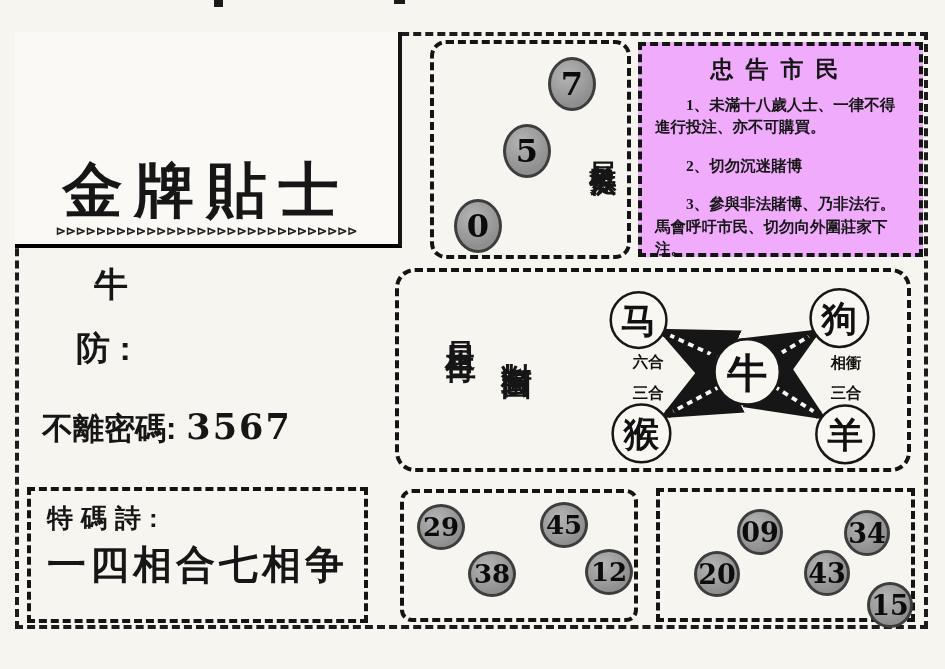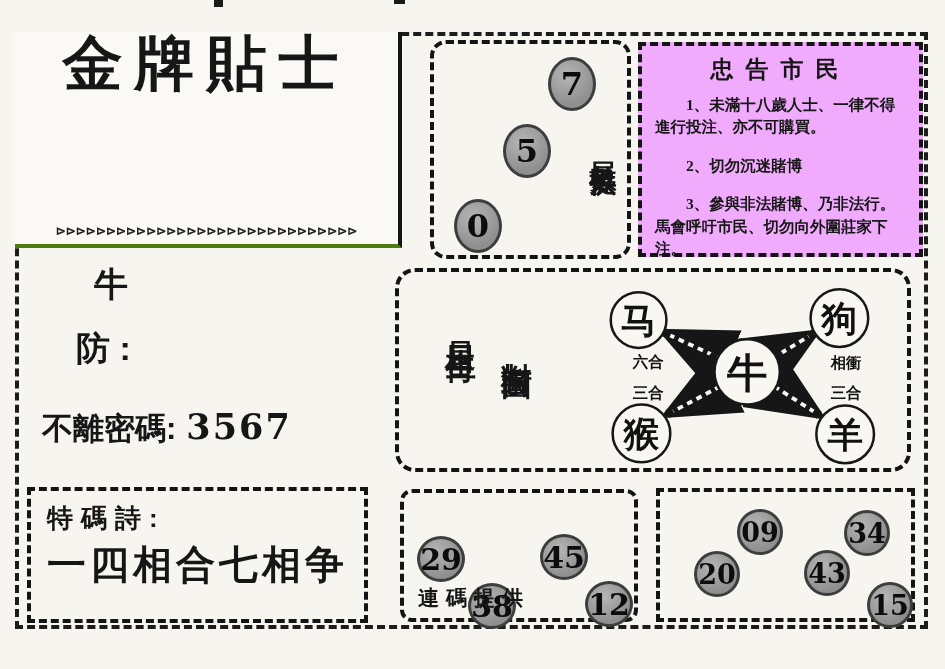--- a/index.html
+++ b/index.html
@@ -4,22 +4,22 @@
 <style>
   html,body{margin:0;padding:0;}
   body{background:#e9e7e2;font-family:"Liberation Sans",sans-serif;}
   .sheet{position:relative;width:945px;height:669px;background:#f7f5f0;overflow:hidden;color:#161616;}
   .abs{position:absolute;box-sizing:border-box;}
 
   
   .outer-frame{left:15px;top:32px;width:913px;height:597px;border:4px dashed #1c1c1c;}
 
   
-  .title-box{left:15px;top:32px;width:387px;height:216px;border-right:4px solid #141414;border-bottom:4px solid #4d7c0f;
-             display:flex;flex-direction:column;align-items:center;justify-content:space-between;padding-bottom:6px;background:#faf9f5;}
+  .title-box{left:15px;top:32px;width:387px;height:216px;border-right:4px solid #141414;border-bottom:4px solid #000000;
+             display:flex;flex-direction:column;align-items:center;justify-content:flex-end;padding-bottom:6px;background:#faf9f5;}
   .main-title{font-size:60px;font-weight:900;letter-spacing:12px;line-height:1.05;white-space:nowrap;}
   .title-deco{font-size:12px;font-weight:700;letter-spacing:0px;color:#222;margin-top:2px;white-space:nowrap;overflow:hidden;max-width:360px;}
   .issue{font-size:33px;font-weight:700;letter-spacing:6px;margin-top:2px;}
 
   
   .line-row{display:flex;align-items:baseline;white-space:nowrap;}
   .bet-row{left:42px;top:262px;font-size:34px;font-weight:700;}
   .bet-row .val{margin-left:52px;}
   .guard-row{left:76px;top:326px;font-size:34px;font-weight:700;}
   .guard-row .val{margin-left:18px;letter-spacing:28px;}
@@ -34,21 +34,21 @@
   
   .tail-box{left:430px;top:40px;width:201px;height:219px;border:4px dashed #141414;border-radius:16px;}
   .tail-label{position:absolute;right:6px;top:96px;writing-mode:vertical-rl;text-orientation:upright;
               font-size:27px;font-weight:700;letter-spacing:3px;font-family:"Liberation Serif",serif;}
 
   
   .ball{position:absolute;display:flex;align-items:center;justify-content:center;border-radius:50%;
         background:radial-gradient(circle at 38% 32%, #b5b5b5, #8f8f8f 70%);border:3px solid #3d3d3d;
         font-family:"DejaVu Serif",serif;font-weight:800;color:#0c0c0c;}
   .ball-lg{width:42px;height:48px;font-size:32px;}
-  .ball-md{width:42px;height:40px;font-size:30px;margin-top:32px;}
+  .ball-md{width:42px;height:40px;font-size:26px;}
   .ball-sm{width:40px;height:40px;font-size:27px;}
 
   
   .advice-box{left:638px;top:42px;width:285px;height:215px;border:4px dashed #141414;padding:8px 13px;background:#f0abfc;}
   .advice-title{text-align:center;font-size:23px;font-weight:800;letter-spacing:12px;font-family:"Liberation Serif",serif;}
   .advice-box p{margin:9px 0 0 0;font-size:15.5px;line-height:1.45;text-indent:2em;font-family:"Liberation Serif",serif;font-weight:600;}
   .advice-box p.gap{margin-top:16px;}
 
   
   .zodiac-box{left:395px;top:268px;width:516px;height:204px;border:4px dashed #141414;border-radius:20px;}
@@ -164,21 +164,20 @@
     </div>
     <div class="ball ball-md" style="left:136px;top:9px;">
       <span>45</span>
     </div>
     <div class="ball ball-md" style="left:64px;top:58px;">
       <span>38</span>
     </div>
     <div class="ball ball-md" style="left:181px;top:56px;">
       <span>12</span>
     </div>
-    <div class="linked-label">連碼提供</div>
   </div>
 
   <div class="abs extra-box">
     <div class="ball ball-sm" style="left:77px;top:17px;">
       <span>09</span>
     </div>
     <div class="ball ball-sm" style="left:184px;top:18px;">
       <span>34</span>
     </div>
     <div class="ball ball-sm" style="left:34px;top:59px;">

